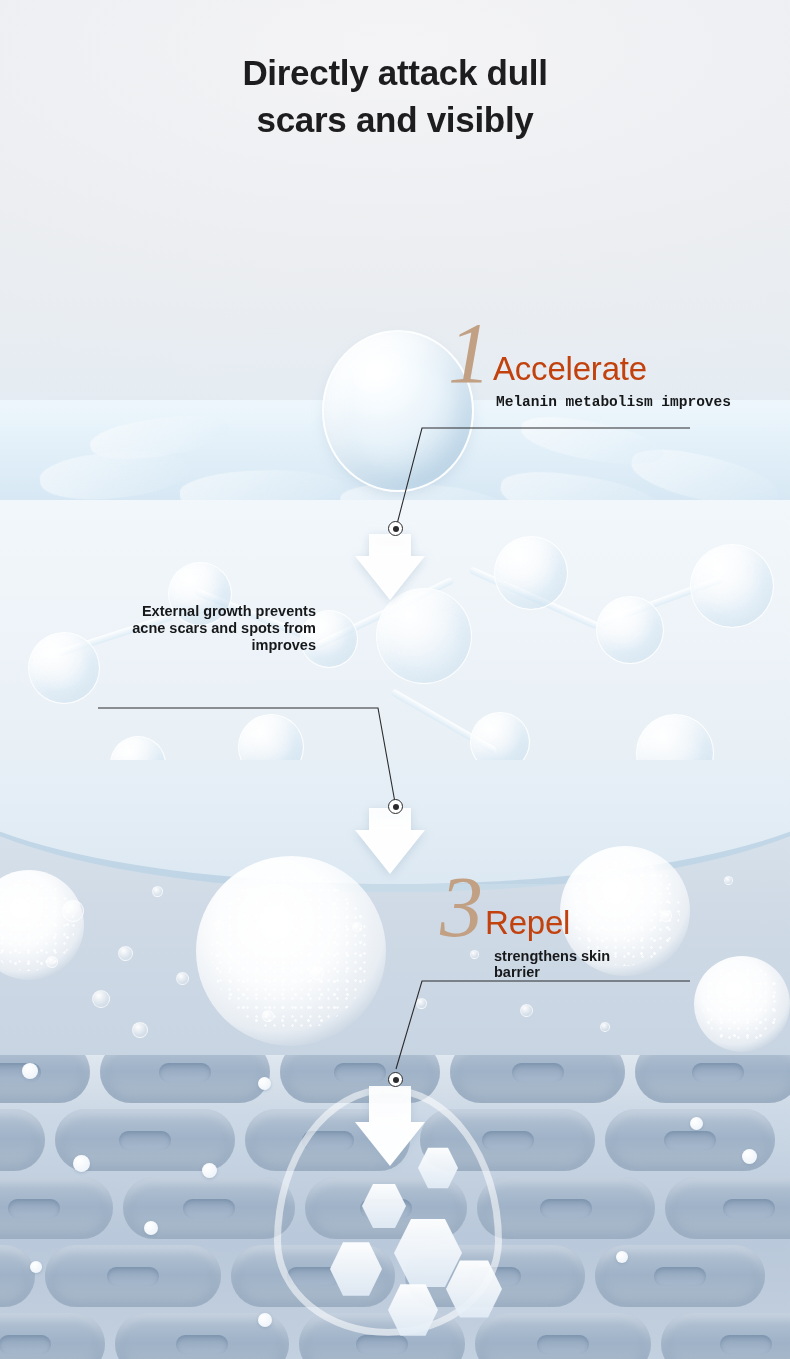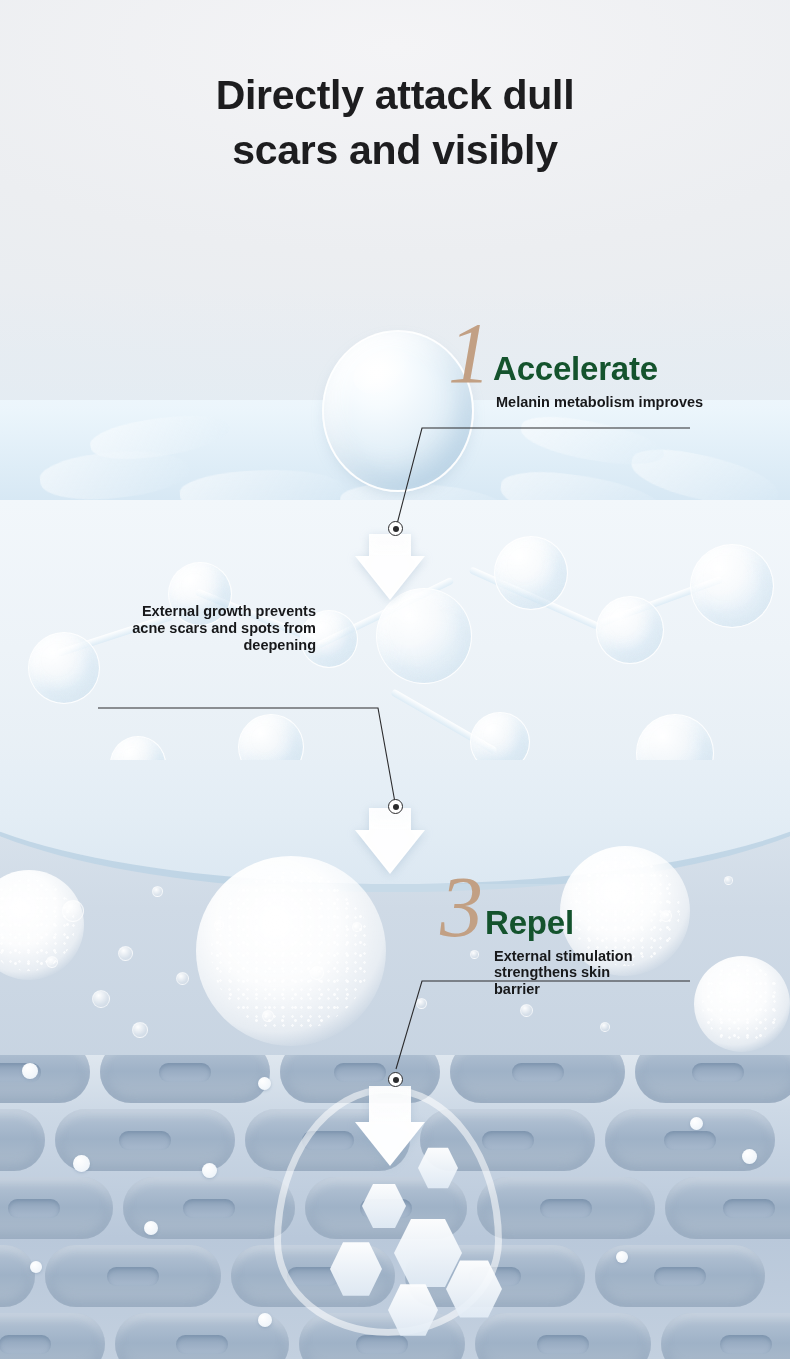--- a/index.html
+++ b/index.html
@@ -23,23 +23,23 @@
     background:
       radial-gradient(120% 80% at 50% 10%, #f4f4f6 0%, #eceef1 55%, #e7ecf1 100%);
   }
   .top-bg:after{
     content:""; position:absolute; left:0; bottom:0; width:100%; height:180px;
     background:linear-gradient(to bottom, rgba(236,240,245,0) 0%, rgba(226,236,244,.85) 100%);
   }
 
   
   .title {
-    position:absolute; left:0; top:68px; width:790px;
+    position:absolute; left:0; top:50px; width:790px;
     text-align:center;
-    font-size:41px; font-weight:bold; line-height:1.33;
+    font-size:35px; font-weight:bold; line-height:1.33;
     color:#1d1d1f; letter-spacing:-.3px;
   }
   .title span { display:block; }
 
   
   .layer1 {
     position:absolute; left:0; top:400px; width:790px; height:250px;
     overflow:hidden;
   }
   .gel-sheet {
@@ -186,21 +186,21 @@
   }
   .numeral {
     font-family:"Liberation Serif", serif;
     font-style:italic;
     font-size:86px;
     line-height:.82;
     color:#c2a084;
     font-weight:400;
   }
   .kicker {
-    font-size:33px; font-weight:bold; color:#14532d;
+    font-size:33px; font-weight:normal; color:#c2410c;
     letter-spacing:-.2px; line-height:1;
     padding-bottom:4px;
     margin-top:28px;
   }
   .desc {
     font-size:14.5px; font-weight:bold; color:#17181a;
     line-height:1.17; margin-top:5px;
   }
 
   .co-left .head-row { justify-content:flex-end; }
@@ -415,48 +415,47 @@
   <div class="bigarrow" style="left:355px; top:1086px;">
     <div class="shaft" style="height:36px;"></div>
     <div class="head"></div>
   </div>
 
   <div class="callout co-right" style="left:448px; top:318px; width:330px;">
     <div class="head-row">
       <span class="numeral">1</span>
       <span class="kicker">Accelerate</span>
     </div>
-    <div class="desc" style="padding-left:48px;">
+    <div class="desc" style="padding-left:48px;font-family:Liberation Mono, monospace;">
       <div>Melanin metabolism improves</div>
     </div>
   </div>
   <svg class="leader" width="330" height="125" style="left:390px; top:420px;">
     <polyline points="300,8 32,8 6,108" fill="none" stroke="#2b2b2d" stroke-width="1.1"></polyline>
   </svg>
   <div class="dotmark" style="left:388px; top:521px;"></div>
 
   <div class="callout co-left" style="left:42px; top:598px; width:330px;">
     <div class="desc" style="padding-right:56px;">
       <div>External growth prevents</div>
       <div>acne scars and spots from</div>
-      <div>deepening</div>
+      <div>improves</div>
     </div>
   </div>
   <svg class="leader" width="330" height="125" style="left:88px; top:700px;">
     <polyline points="10,8 290,8 308,108" fill="none" stroke="#2b2b2d" stroke-width="1.1"></polyline>
   </svg>
   <div class="dotmark" style="left:388px; top:799px;"></div>
 
   <div class="callout co-right" style="left:440px; top:872px; width:330px;">
     <div class="head-row">
       <span class="numeral">3</span>
       <span class="kicker">Repel</span>
     </div>
     <div class="desc" style="padding-left:54px;">
-      <div>External stimulation</div>
       <div>strengthens skin</div>
       <div>barrier</div>
     </div>
   </div>
   <svg class="leader" width="330" height="108" style="left:390px; top:973px;">
     <polyline points="300,8 32,8 6,96" fill="none" stroke="#2b2b2d" stroke-width="1.1"></polyline>
   </svg>
   <div class="dotmark" style="left:388px; top:1072px;"></div>
 
   <div class="title">

